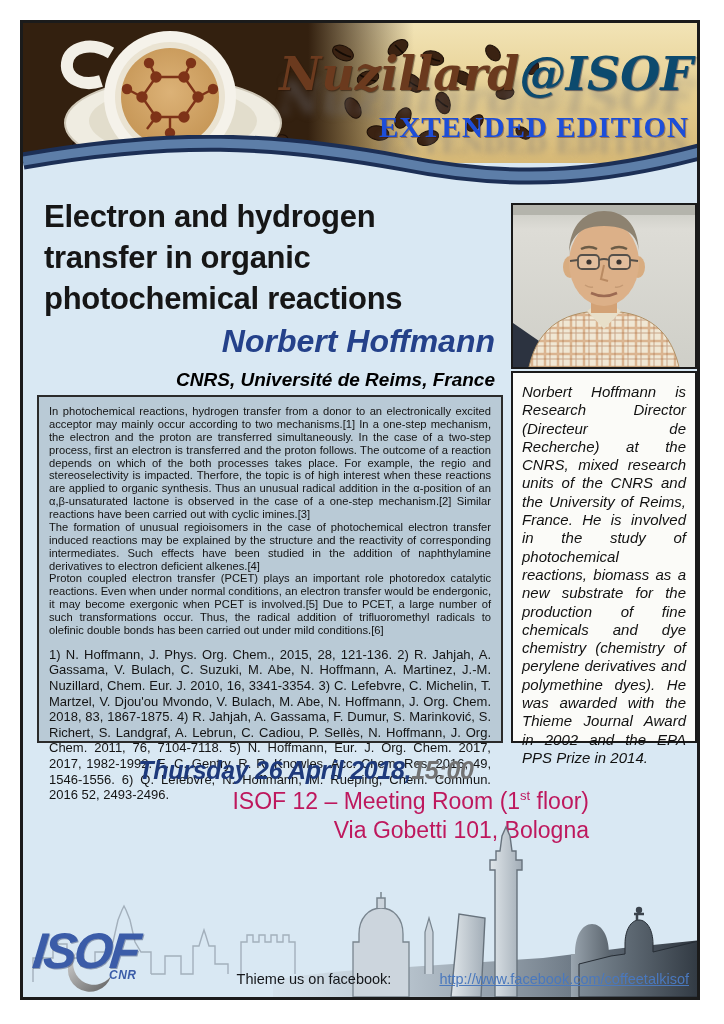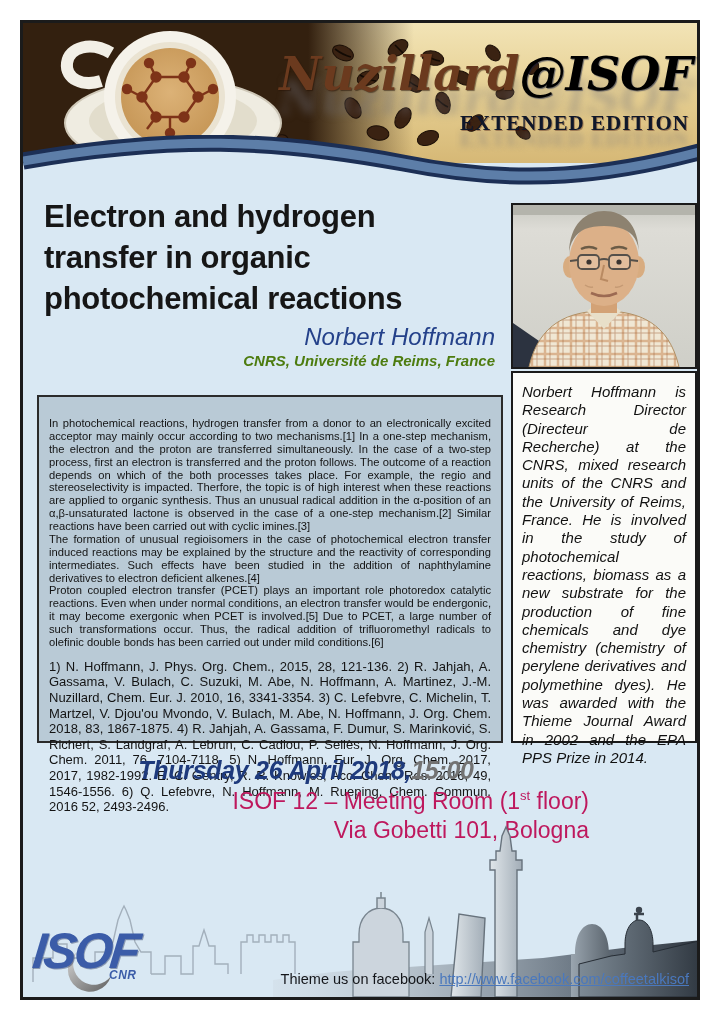--- a/index.html
+++ b/index.html
@@ -17,46 +17,46 @@
   .brand{
     position:absolute;top:28px;right:10px;white-space:nowrap;
     font-family:"DejaVu Serif",serif;font-style:italic;font-weight:bold;font-size:46px;
     line-height:1;
   }
   .brand .script{
     color:#6b3a1e;
     text-shadow:1px 1px 1px rgba(40,20,5,.55), 0 24px 8px rgba(110,110,120,.40);
   }
   .brand .suffix{
-    color:#000000;
+    color:#0c4a6e;
     text-shadow:1px 1px 1px rgba(10,20,60,.55), 0 24px 8px rgba(110,110,120,.40);
   }
   .edition{
     position:absolute;top:88px;right:14px;white-space:nowrap;
-    font-family:"Liberation Serif",serif;font-weight:bold;font-size:21px;
-    color:#0f172a;letter-spacing:1px;
+    font-family:"Liberation Serif",serif;font-weight:bold;font-size:29px;
+    color:#1d4ed8;letter-spacing:1px;
     text-shadow:1px 1px 0 rgba(60,10,5,.35), 0 16px 6px rgba(110,110,120,.45);
   }
   .wave{position:absolute;left:0;top:112px;width:680px;height:52px;}
   
   .title{
     position:absolute;left:16px;top:168px;width:452px;margin:5px;
     font-size:31px;font-weight:bold;color:#161616;line-height:1.33;letter-spacing:-0.3px;
   }
   .speaker-block{position:absolute;right:202px;top:300px;text-align:right;white-space:nowrap;}
   .speaker{
-    font-size:24px;font-style:italic;font-weight:400;color:#24418a;line-height:1.15;
+    font-size:32px;font-style:italic;font-weight:700;color:#24418a;line-height:1.15;
   }
   .affiliation{
-    font-size:15px;font-style:italic;font-weight:bold;color:#4d7c0f;line-height:1.3;
+    font-size:19px;font-style:italic;font-weight:bold;color:#000000;line-height:1.3;margin-top:8px;
   }
   
   .abstract-box{
     position:absolute;left:14px;top:372px;width:466px;height:348px;box-sizing:border-box;
-    background:#b9cad6;border:2px solid #2b2b2b;padding:20px 10px;
+    background:#b9cad6;border:2px solid #2b2b2b;padding:8px 10px;
   }
   .abstract-box p{
     margin:0;font-size:11.2px;line-height:1.15;color:#141414;text-align:justify;
   }
   .references{
     margin-top:10px;font-size:13px;line-height:1.2;color:#141414;text-align:justify;
   }
   
   .photo-box{
     position:absolute;left:488px;top:180px;width:186px;height:166px;box-sizing:border-box;
@@ -91,21 +91,21 @@
   }
   .cnr-word{
     position:absolute;left:76px;top:42px;
     font-size:12px;font-weight:bold;font-style:italic;color:#3b5ca8;letter-spacing:0.5px;
   }
   .moon{position:absolute;left:34px;top:22px;}
   .follow{
     position:absolute;right:8px;top:948px;font-size:14.5px;color:#14161a;white-space:nowrap;
   }
   .follow b{font-weight:normal;}
-  .follow a{color:#4a78bd;text-decoration:underline;}
+  .follow a{color:#4a78bd;text-decoration:underline;margin-left:44px;}
 </style>
 </head>
 <body>
 
 <div class="poster">
 
   <div class="header">
     <svg width="680" height="140" viewBox="0 0 680 140" preserveAspectRatio="none">
       <defs>
         <linearGradient id="gTan" x1="0" y1="0" x2="0" y2="1">

